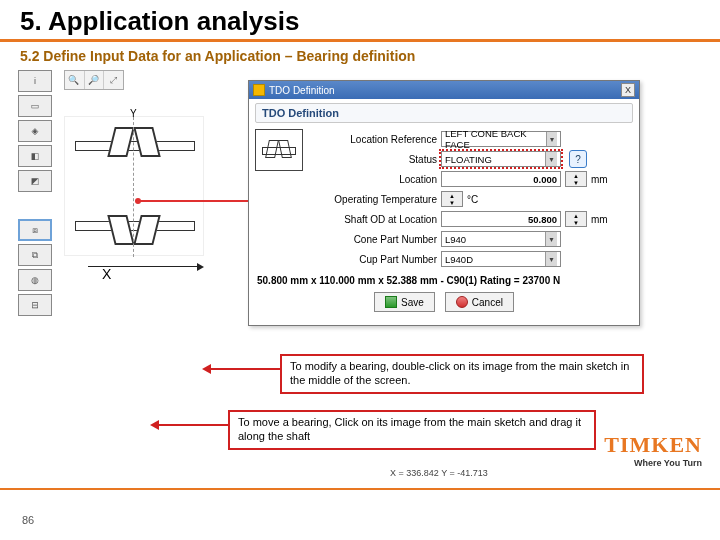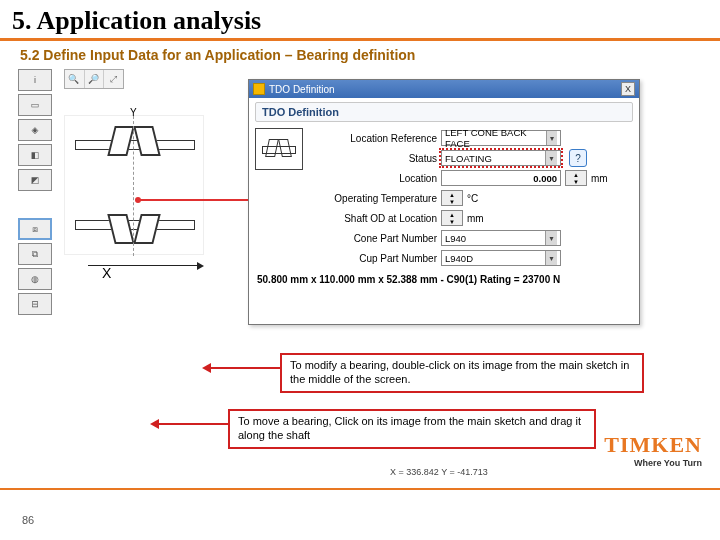--- a/index.html
+++ b/index.html
@@ -1,17 +1,17 @@
 <!DOCTYPE html>
 <html><head>
 <meta charset="utf-8">
 <style>
   * { box-sizing: border-box; margin: 0; padding: 0; }
   body { width: 720px; height: 540px; background: #fff; font-family: Arial, sans-serif; position: relative; overflow: hidden; }
-  .slide-title { font-size: 26px; font-weight: bold; color: #000; padding: 6px 12px 2px; font-family: Liberation Serif, serif; }
+  .slide-title { font-size: 26px; font-weight: bold; color: #000; padding: 6px 20px 2px; }
   .title-line { height: 3px; background: #e87722; margin: 0 0 6px 0; }
   .subtitle { font-size: 14px; font-weight: bold; color: #a16207; padding: 0 20px 6px; }
   .canvas { position: relative; width: 700px; height: 390px; margin: 0 10px; }
   
   .lefttools { position: absolute; left: 8px; top: 0; width: 38px; }
   .tool { width: 34px; height: 22px; border: 1px solid #888; background: #eee; margin-bottom: 3px; display:flex; align-items:center; justify-content:center; font-size:9px; color:#555;}
   .lefttools .gap { height: 24px; }
   .tool.sel { border: 2px solid #6ea2d8; }
   
   .zoombar { position:absolute; left:54px; top:0; width: 60px; height:20px; border:1px solid #aaa; background:#f2f2f2; display:flex; }
@@ -178,20 +178,21 @@
         <div class="frow">
           <div class="flabel">Operating Temperature</div>
           <div class="fspin">
               <span>▲</span>
               <span>▼</span>
             </div>
           <div class="funit">°C</div>
         </div>
         <div class="frow">
           <div class="flabel">Shaft OD at Location</div>
+          <div class="finput num">50.800</div>
           <div class="fspin">
               <span>▲</span>
               <span>▼</span>
             </div>
           <div class="funit">mm</div>
         </div>
         <div class="frow">
           <div class="flabel">Cone Part Number</div>
           <div class="finput">
               <span>L940</span>
@@ -201,20 +202,30 @@
         <div class="frow">
           <div class="flabel">Cup Part Number</div>
           <div class="finput">
               <span>L940D</span>
               <span class="dd">▾</span>
             </div>
         </div>
       </div>
     </div>
     <div class="dlg-spec">50.800 mm x 110.000 mm x 52.388 mm - C90(1) Rating = 23700 N</div>
+    <div class="dlg-btns">
+      <div class="dbtn">
+          <div class="bi save"></div>
+          <span>Save</span>
+        </div>
+      <div class="dbtn">
+          <div class="bi cancel"></div>
+          <span>Cancel</span>
+        </div>
+    </div>
   </div>
 
   <div class="callout c1">
     <div class="carrow"></div>
     <span>To modify a bearing, double-click on its image from the main sketch in the middle of the screen.</span>
   </div>
   <div class="callout c2">
     <div class="carrow"></div>
     <span>To move a bearing, Click on its image from the main sketch and drag it along the shaft</span>
   </div>

